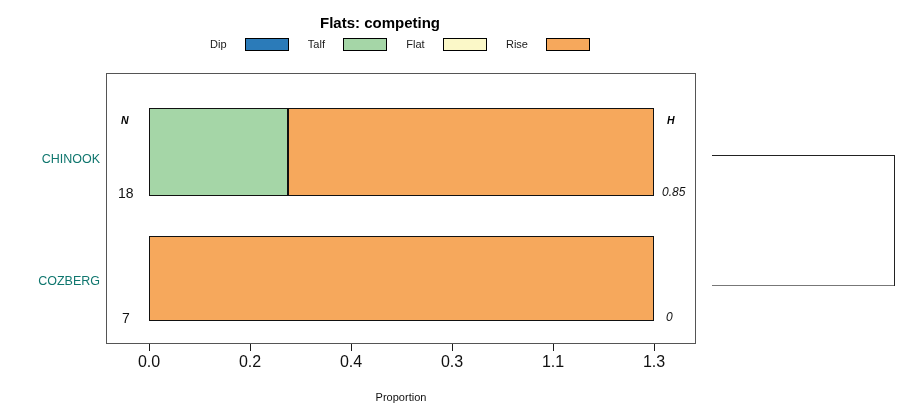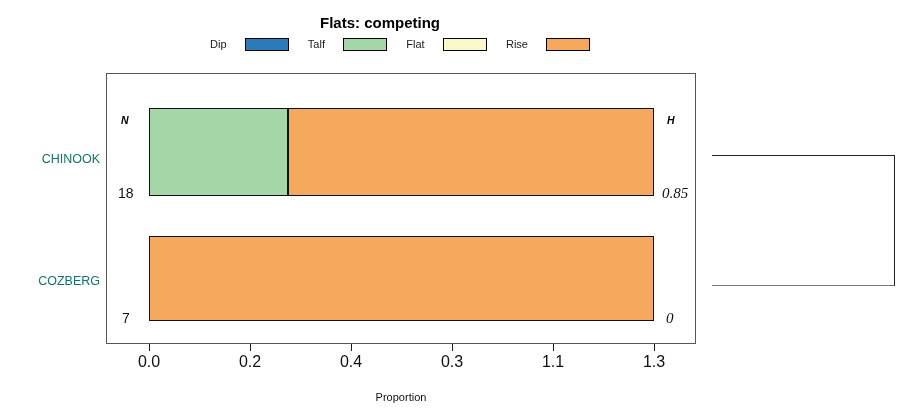--- a/index.html
+++ b/index.html
@@ -85,24 +85,23 @@
 
   
   .ann-head{
     position:absolute;
     font-size:10.5px;
     font-weight:bold;font-style:italic;
     color:#000;
   }
   .ann-val{
     position:absolute;
-    font-size:15px;
+    font-size:12px;
     font-style:italic;
     color:#111;
-    font-family:Liberation Serif, serif;
   }
   .ann-n-val{
     position:absolute;
     font-size:14px;
     color:#111;
     font-style:normal;
   }
 
   
   .axis-tick{

